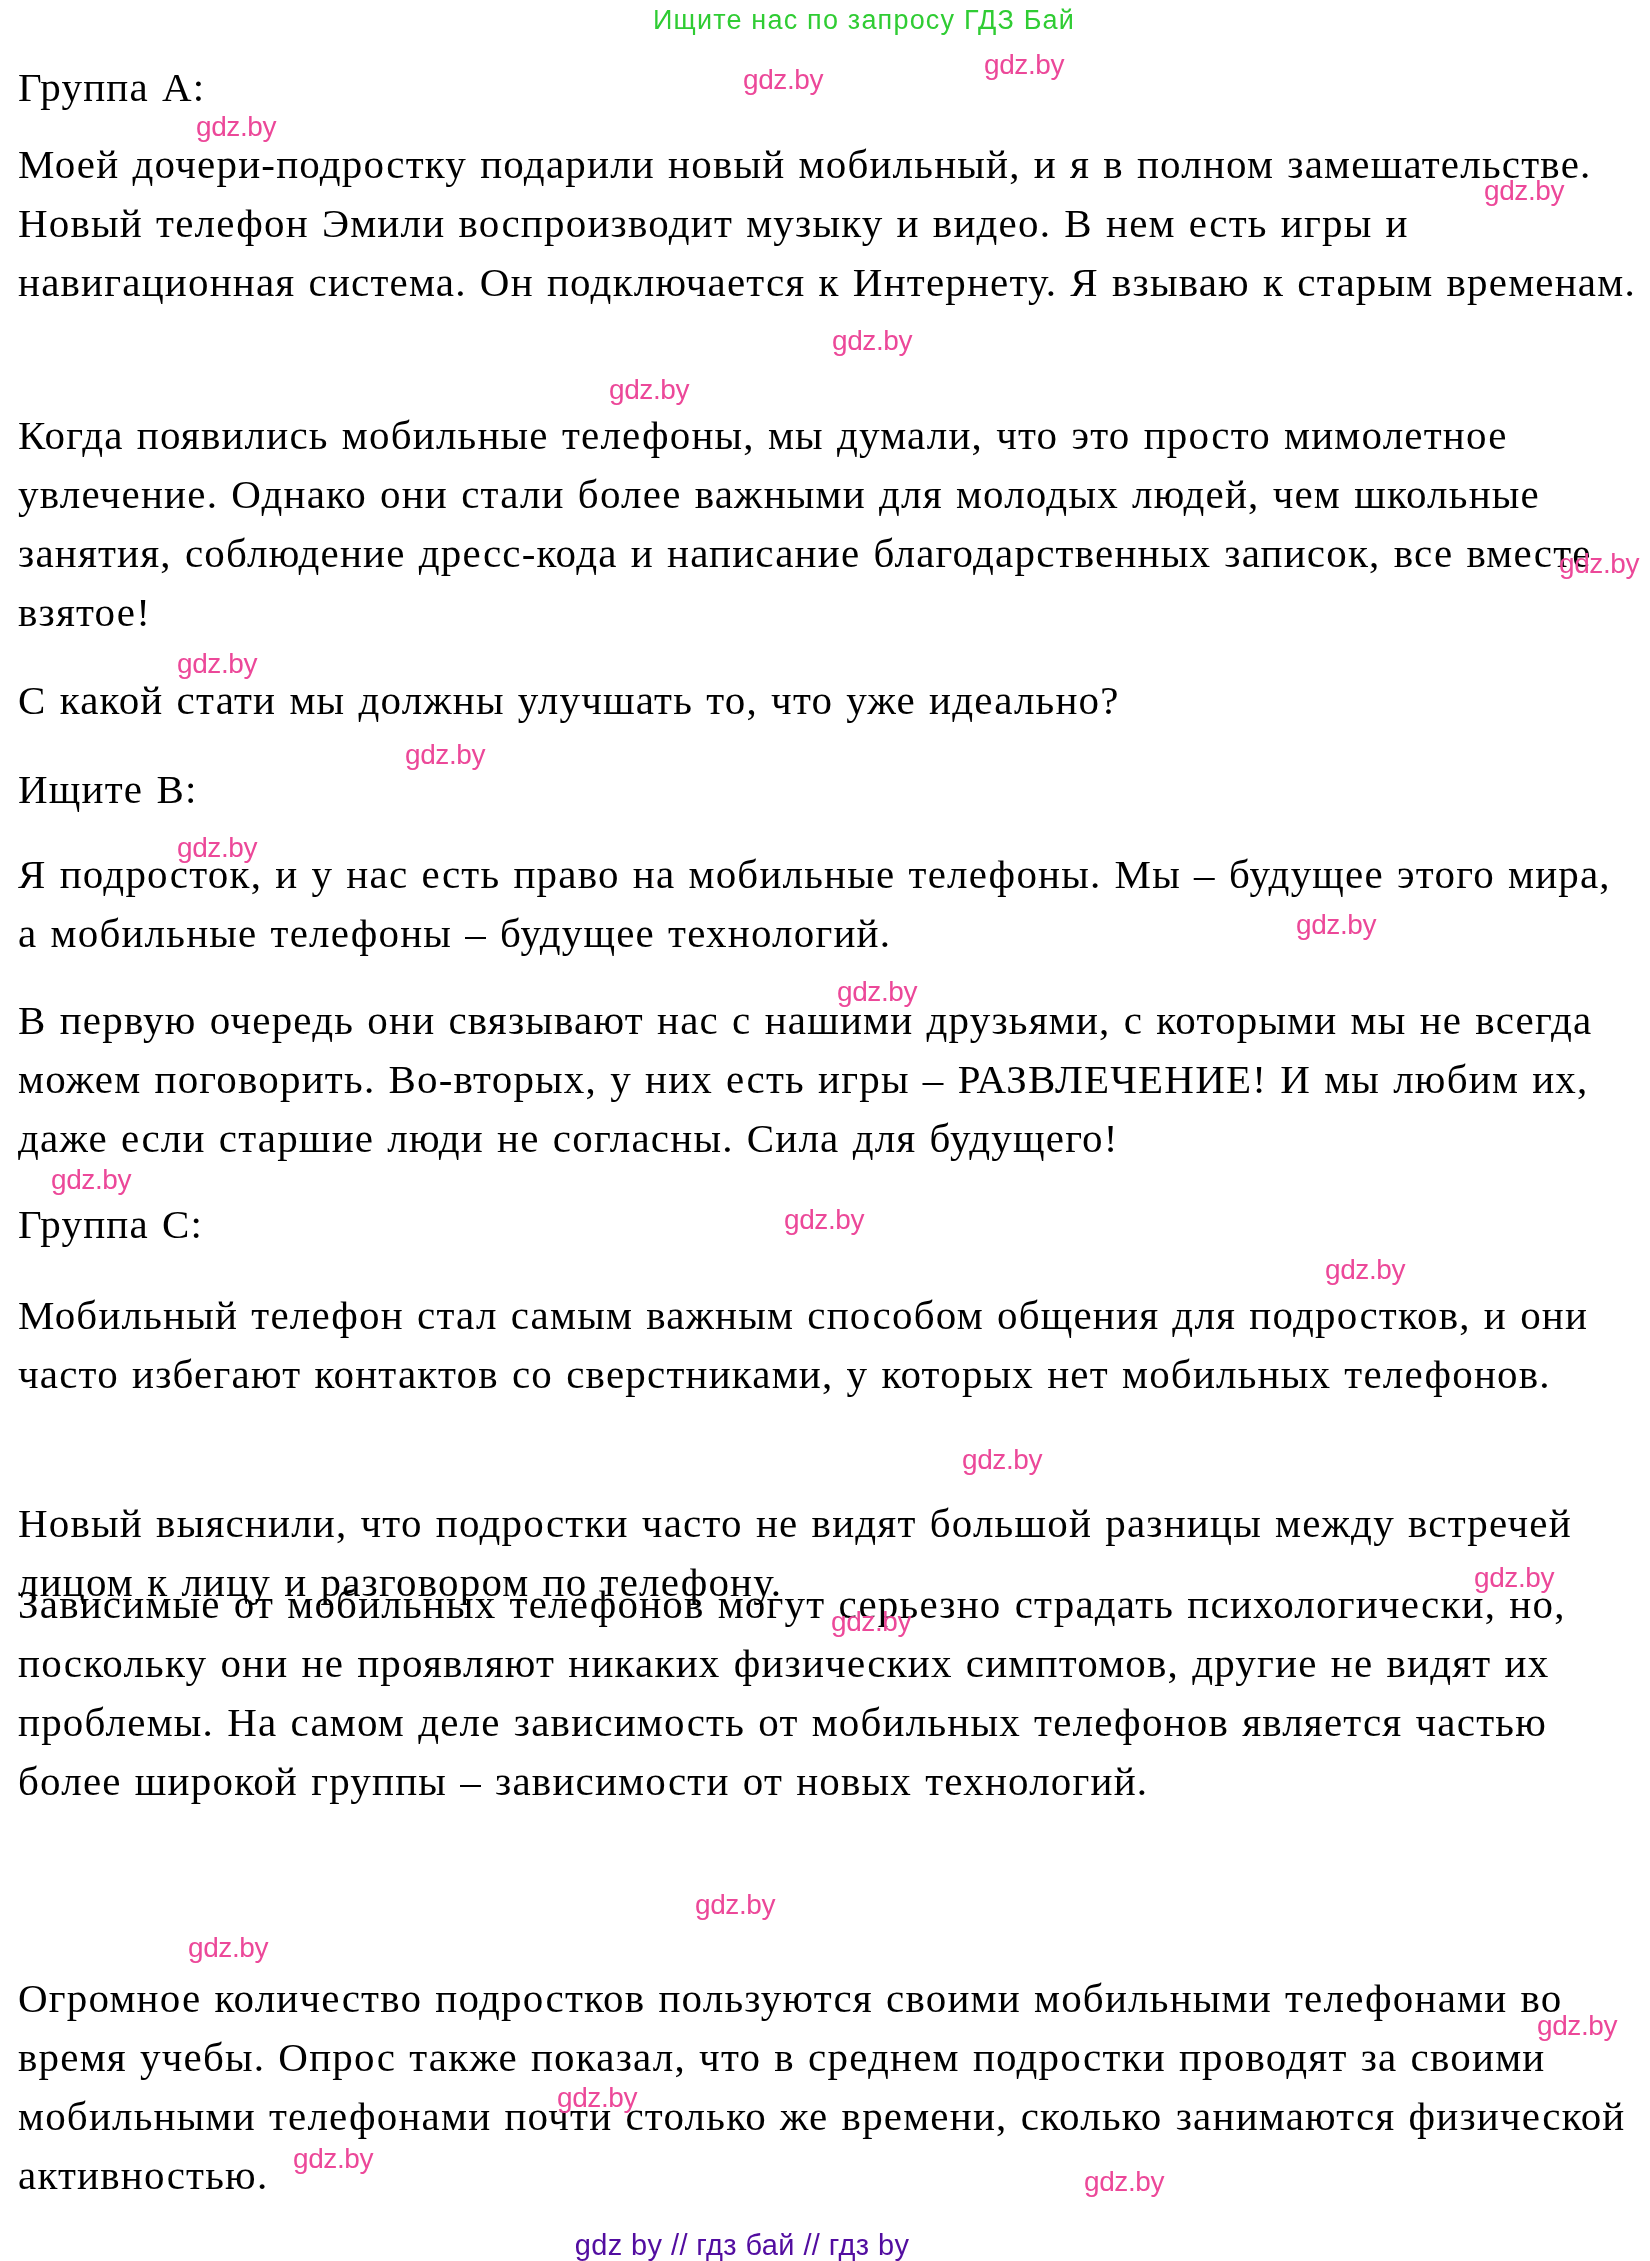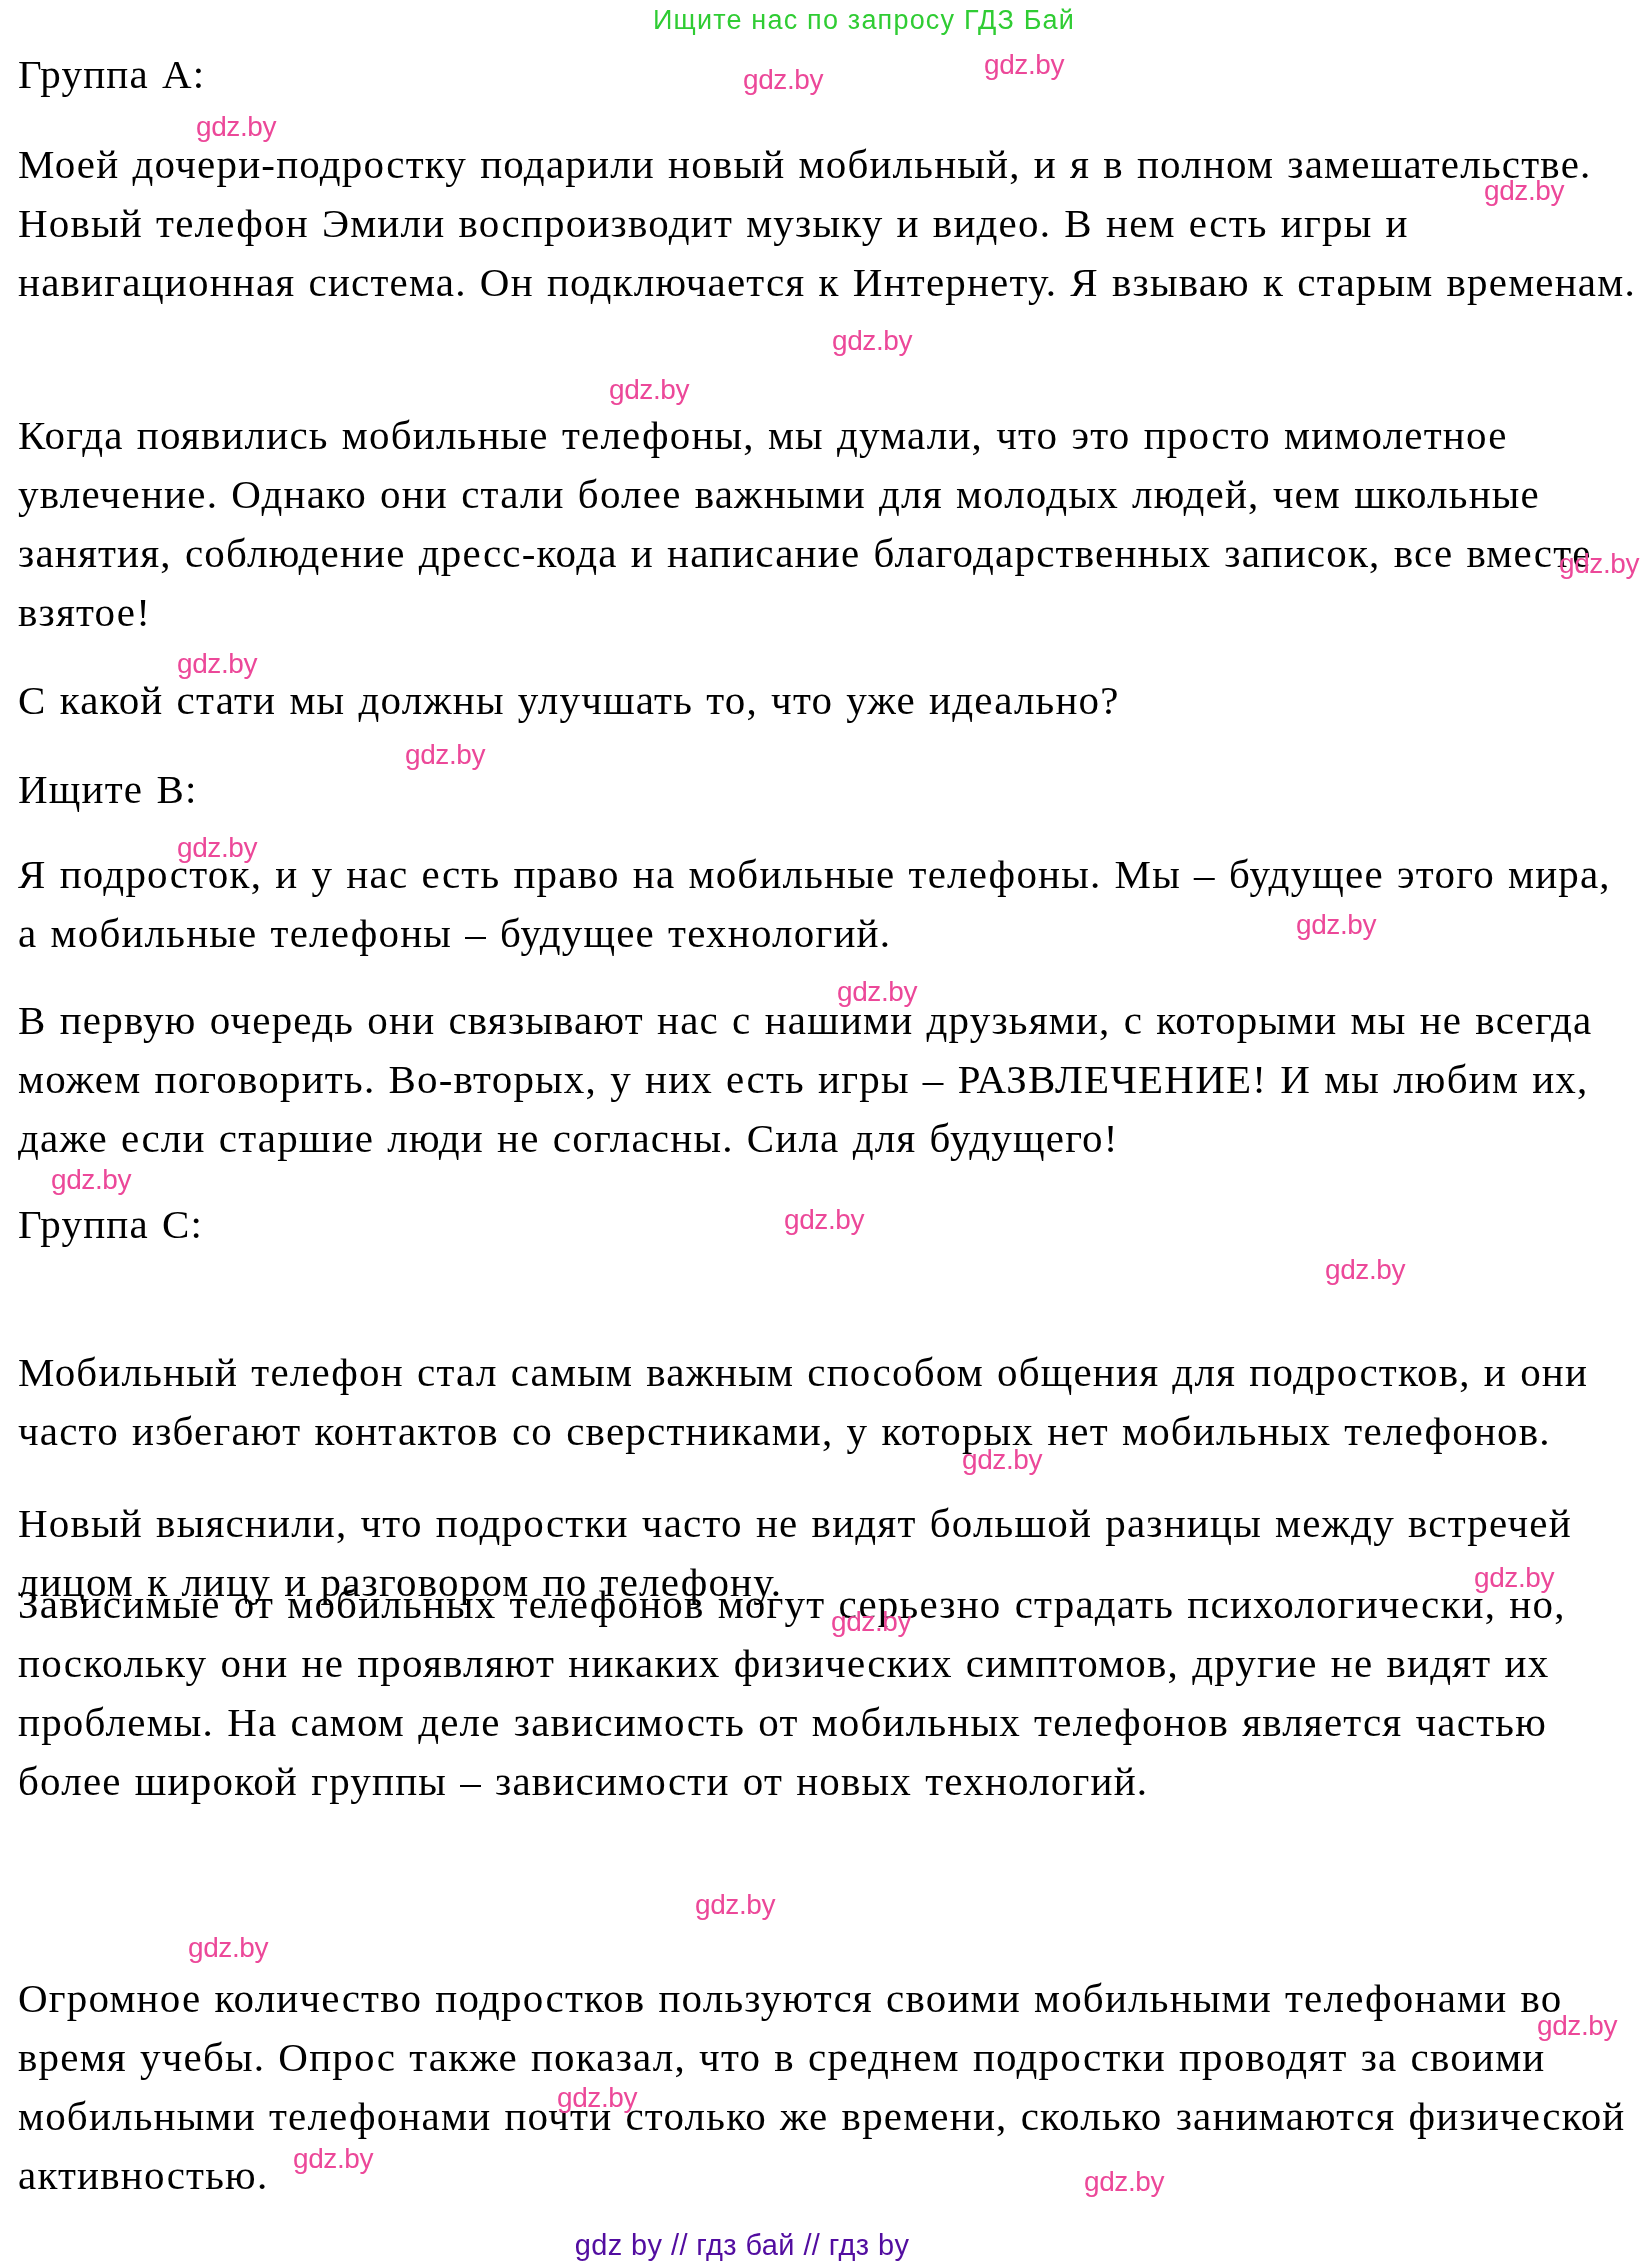--- a/index.html
+++ b/index.html
@@ -61,31 +61,31 @@
     letter-spacing: 0.4px;
     color: #520da0;
     white-space: nowrap;
   }
 </style>
 </head>
 <body>
 
 <div class="promo">Ищите нас по запросу ГДЗ Бай</div>
 
-<h2 class="tblock heading" style="top:45px">Группа А:</h2>
+<h2 class="tblock heading" style="top:58px">Группа А:</h2>
 <p class="tblock" style="top:135px">Моей дочери-подростку подарили новый мобильный, и я в полном замешательстве. Новый телефон Эмили воспроизводит музыку и видео. В нем есть игры и навигационная система. Он подключается к Интернету. Я взываю к старым временам.</p>
 <p class="tblock" style="top:406px">Когда появились мобильные телефоны, мы думали, что это просто мимолетное увлечение. Однако они стали более важными для молодых людей, чем школьные занятия, соблюдение дресс-кода и написание благодарственных записок, все вместе взятое!</p>
 <p class="tblock" style="top:671px">С какой стати мы должны улучшать то, что уже идеально?</p>
 
 <h2 class="tblock heading" style="top:760px">Ищите В:</h2>
 <p class="tblock" style="top:845px">Я подросток, и у нас есть право на мобильные телефоны. Мы – будущее этого мира, а мобильные телефоны – будущее технологий.</p>
 <p class="tblock" style="top:991px">В первую очередь они связывают нас с нашими друзьями, с которыми мы не всегда можем поговорить. Во-вторых, у них есть игры – РАЗВЛЕЧЕНИЕ! И мы любим их, даже если старшие люди не согласны. Сила для будущего!</p>
 
 <h2 class="tblock heading" style="top:1195px">Группа С:</h2>
-<p class="tblock" style="top:1343px">Мобильный телефон стал самым важным способом общения для подростков, и они часто избегают контактов со сверстниками, у которых нет мобильных телефонов.</p>
+<p class="tblock" style="top:1286px">Мобильный телефон стал самым важным способом общения для подростков, и они часто избегают контактов со сверстниками, у которых нет мобильных телефонов.</p>
 <p class="tblock" style="top:1494px">Новый выяснили, что подростки часто не видят большой разницы между встречей лицом к лицу и разговором по телефону.</p>
 <p class="tblock" style="top:1575px">Зависимые от мобильных телефонов могут серьезно страдать психологически, но, поскольку они не проявляют никаких физических симптомов, другие не видят их проблемы. На самом деле зависимость от мобильных телефонов является частью более широкой группы – зависимости от новых технологий.</p>
 <p class="tblock" style="top:1969px">Огромное количество подростков пользуются своими мобильными телефонами во время учебы. Опрос также показал, что в среднем подростки проводят за своими мобильными телефонами почти столько же времени, сколько занимаются физической активностью.</p>
 
 <span class="wm" style="left:984px; top:51px">gdz.by</span>
 <span class="wm" style="left:743px;  top:66px">gdz.by</span>
 <span class="wm" style="left:196px;  top:113px">gdz.by</span>
 <span class="wm" style="left:1484px; top:177px">gdz.by</span>
 <span class="wm" style="left:832px; top:327px">gdz.by</span>
 <span class="wm" style="left:609px;  top:376px">gdz.by</span>

